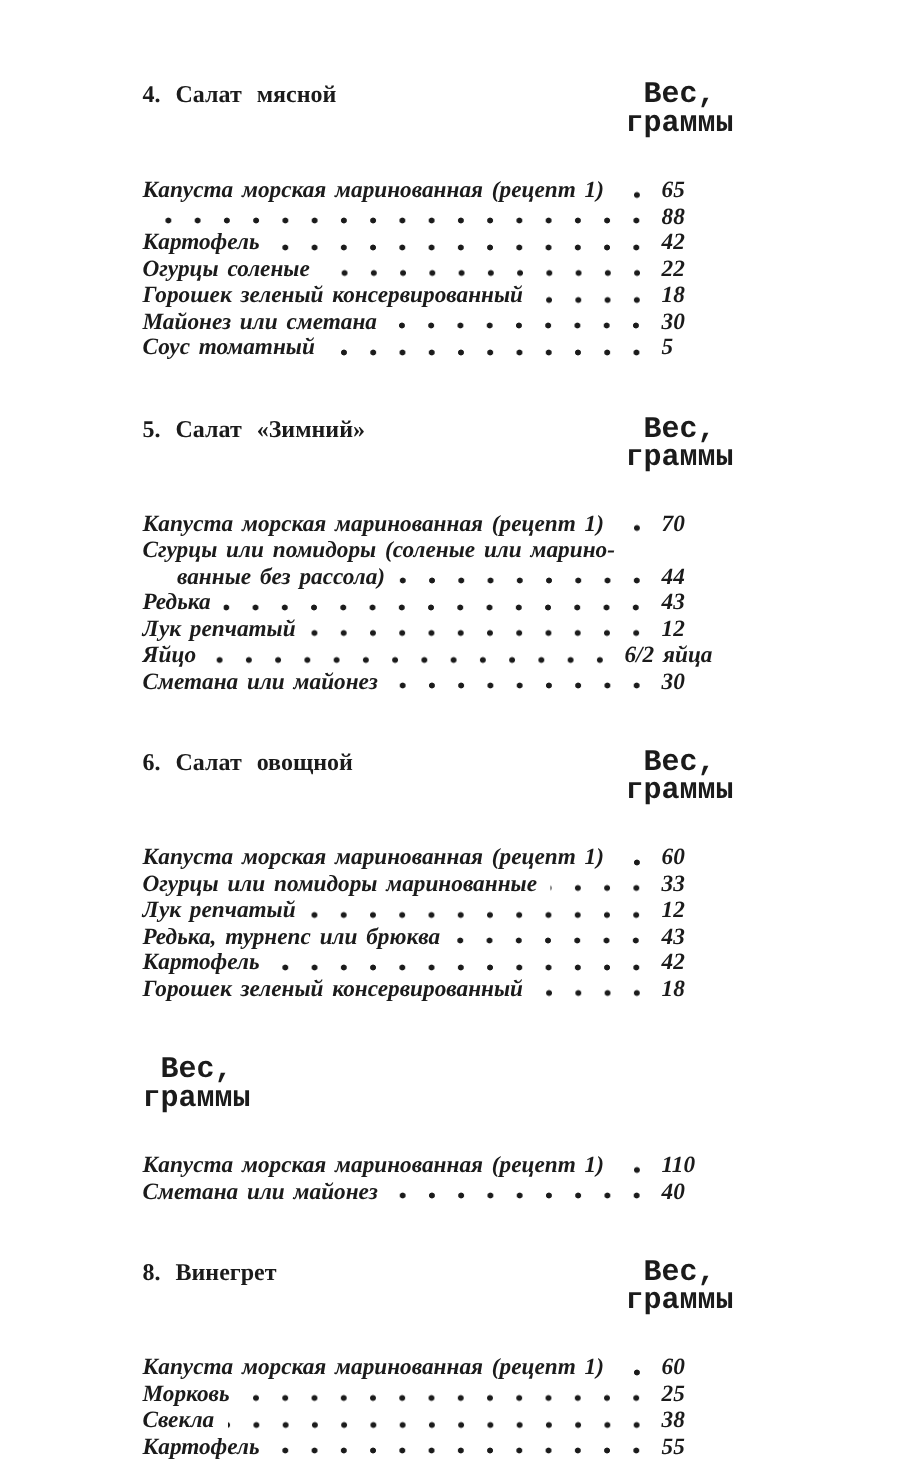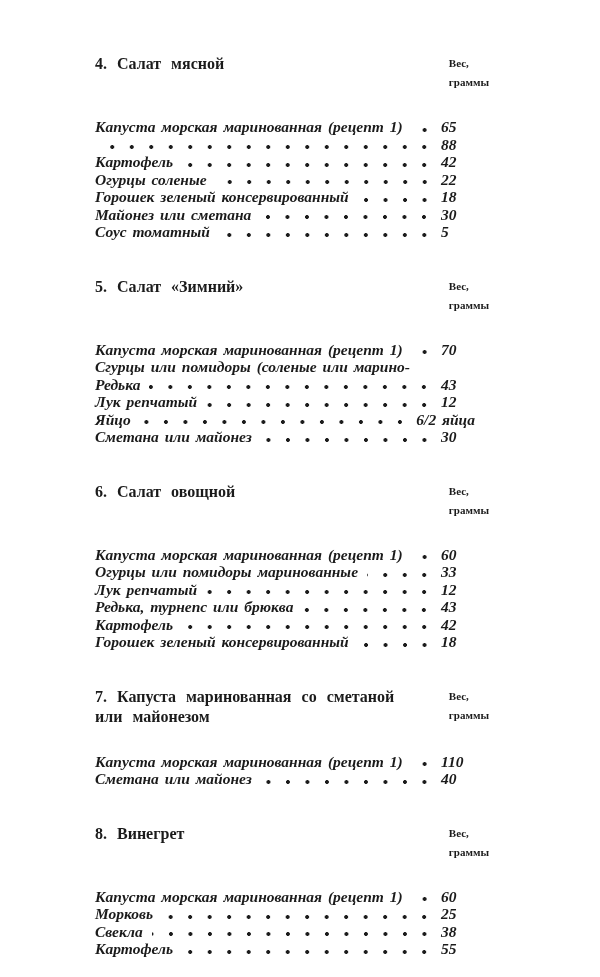--- a/index.html
+++ b/index.html
@@ -33,24 +33,26 @@
   .sec-title {
     font-size: 16px;
     line-height: 20px;
     word-spacing: 6px;
     max-width: 300px;
   }
   .sec-num {
     margin-right: 10px;
   }
   .weight-head {
-    font-size: 11px;
+    font-size: 20px;
     line-height: 19px;
+    text-align: center;
     white-space: nowrap;
     margin-right: -14px;
+    font-family: Liberation Mono, monospace;
   }
   .rows {
     margin-top: 26px;
     font-style: italic;
   }
   .row {
     font-size: 15.5px;
     line-height: 17.5px;
     word-spacing: 2px;
   }
@@ -177,20 +179,25 @@
 
     <div class="line-main">
       <span class="name">Капуста морская маринованная (рецепт 1)</span>
       <span class="dots"></span>
       <span class="value">70</span>
     </div>
   </div>
 
   <div class="row">
     <div class="line1">Сгурцы или помидоры (соленые или марино-</div>
+    <div class="line-main indent">
+      <span class="name">ванные без рассола)</span>
+      <span class="dots"></span>
+      <span class="value">44</span>
+    </div>
   </div>
 
   <div class="row">
 
     <div class="line-main">
       <span class="name">Редька</span>
       <span class="dots"></span>
       <span class="value">43</span>
     </div>
   </div>
@@ -287,23 +294,20 @@
       <span class="dots"></span>
       <span class="value">18</span>
     </div>
   </div>
 
 </div>
   </section>
 
   <section class="section">
     <div class="sec-head">
-      <div class="sec-title">
-        <span class="sec-num">7.</span><span class="t1">Капуста маринованная со сметаной</span><br class="t2br"><span class="t2">или майонезом</span>
-      </div>
       <div class="weight-head">
         <span class="w1">Вес,</span><br>
         <span class="w2">граммы</span>
       </div>
     </div>
     <div class="rows">
   <div class="row">
 
     <div class="line-main">
       <span class="name">Капуста морская маринованная (рецепт 1)</span>

